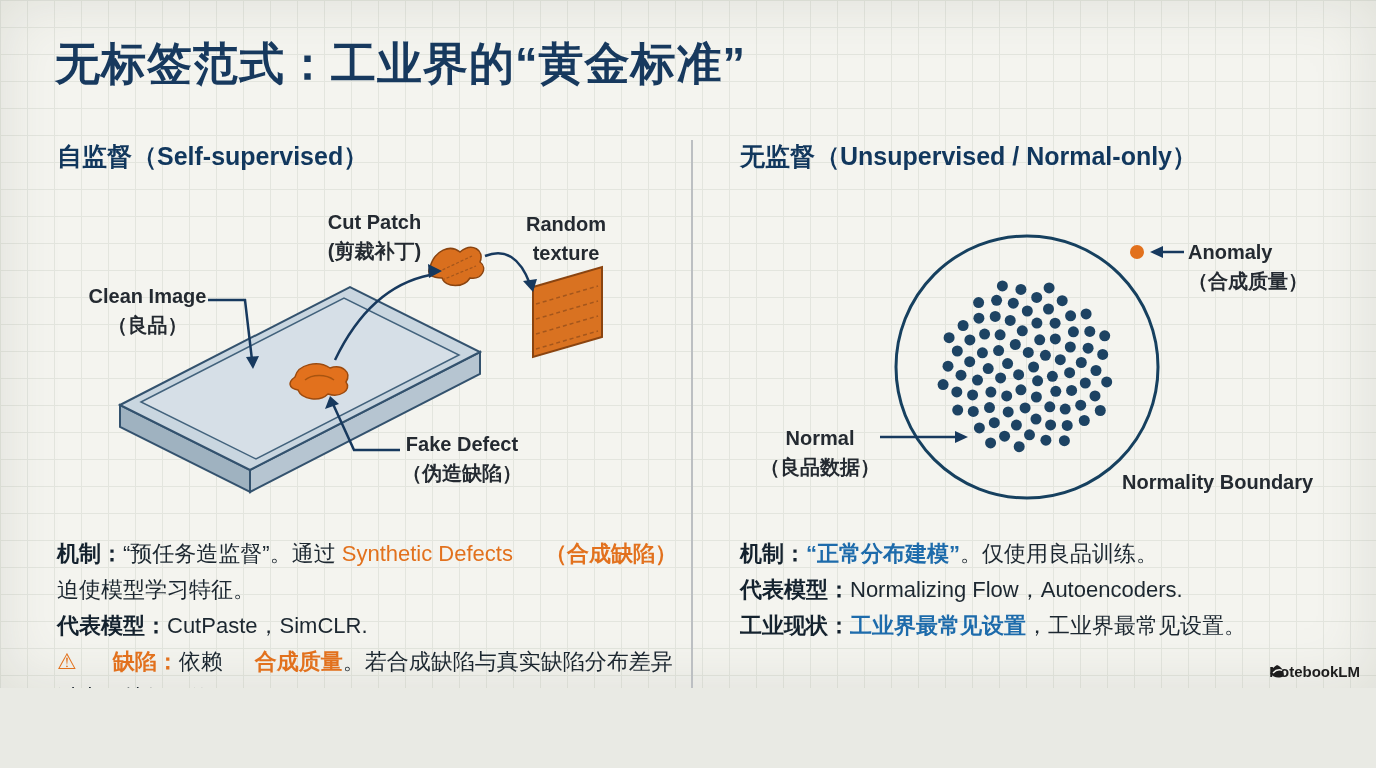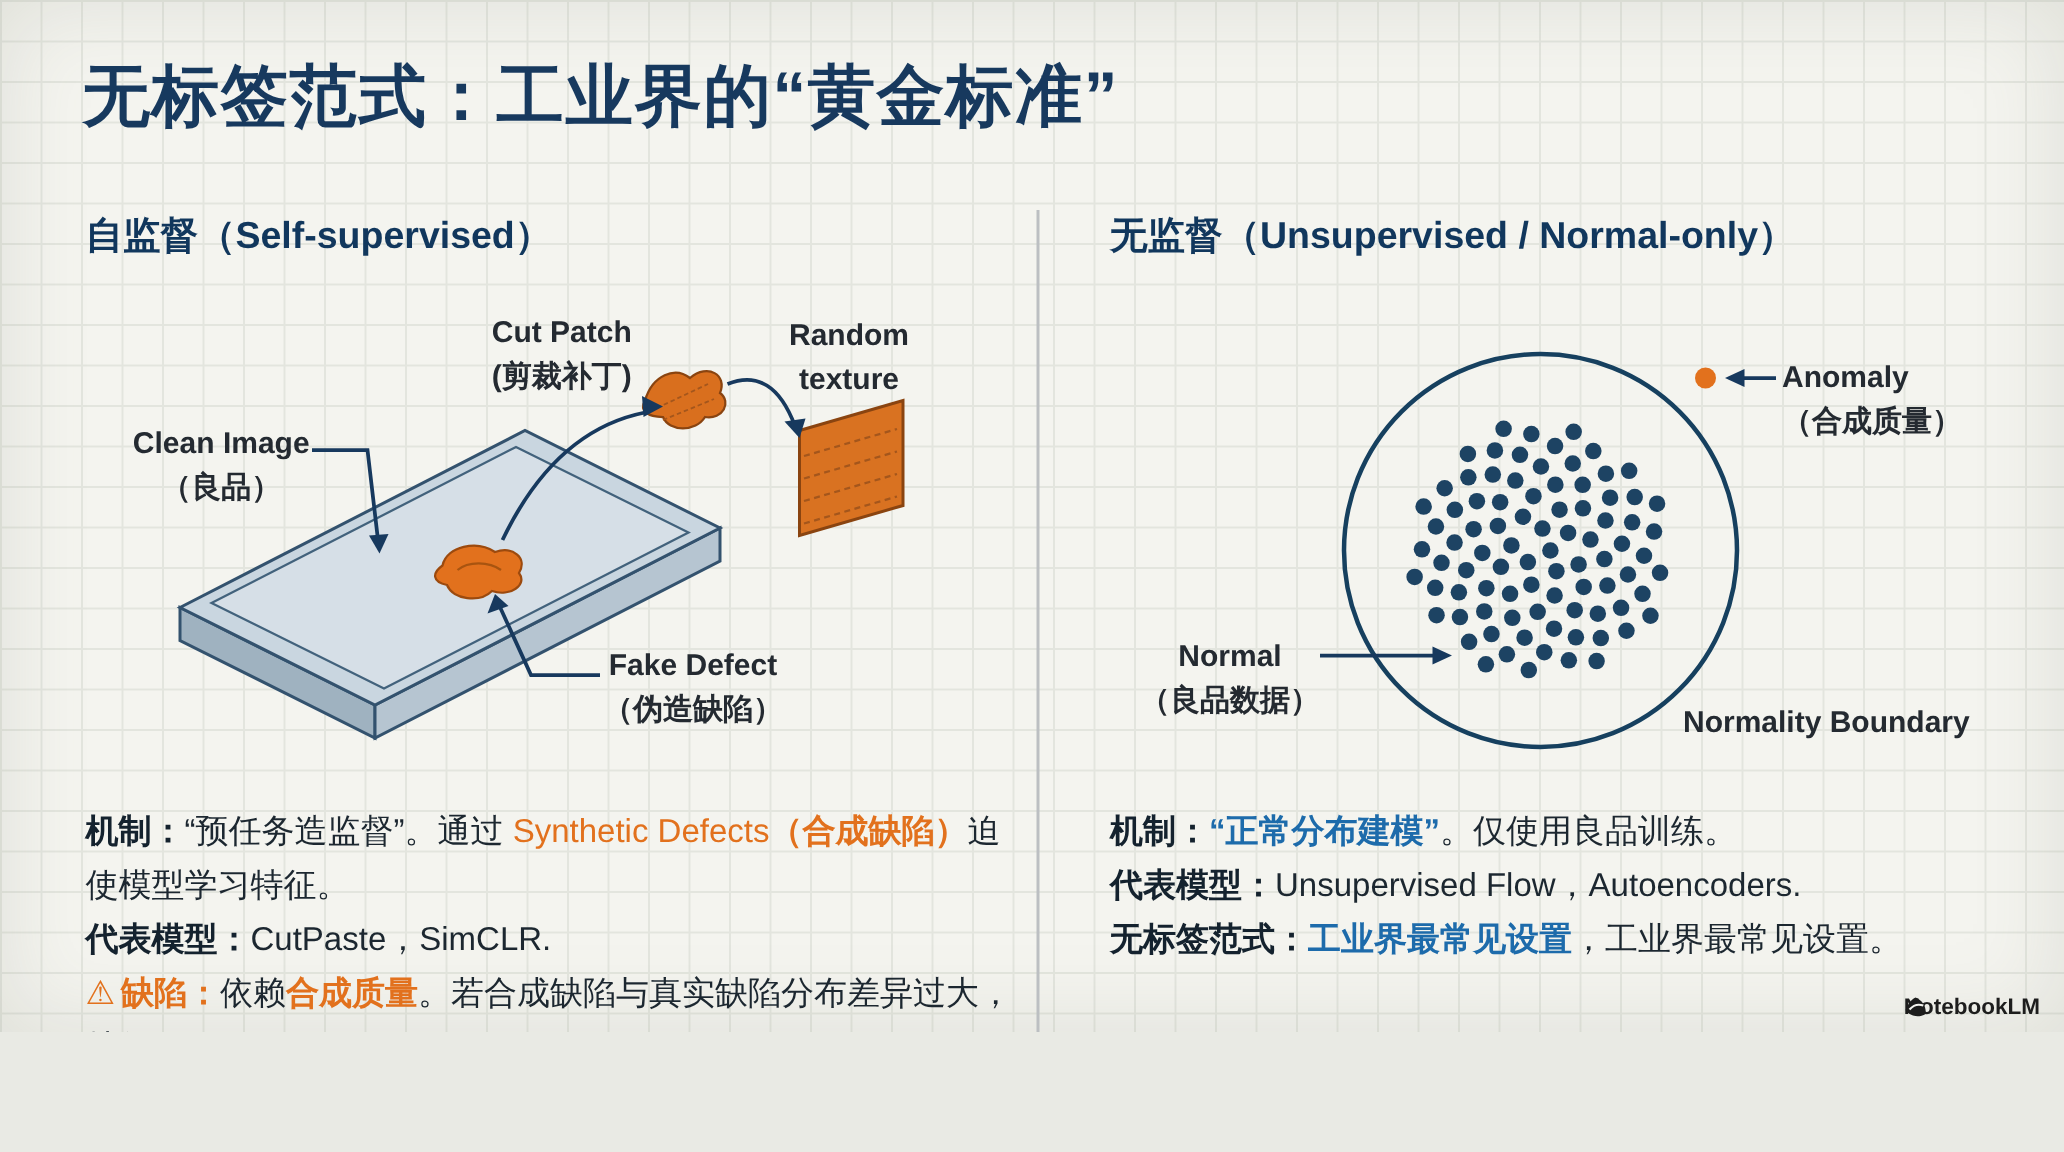--- a/index.html
+++ b/index.html
@@ -32,21 +32,21 @@
     line-height:1.45;text-align:center;
   }
   .diagram-label.left-align{text-align:left;}
   svg{position:absolute;}
   .text-block{
     position:absolute;top:536px;font-size:22px;line-height:36px;color:#1c2730;
   }
   .text-block p{margin:0;}
   .b{font-weight:700;color:#14222e;}
   .orange{color:#e2711d;}
-  .orange-b{color:#e2711d;font-weight:700;}
+  .orange-b{color:#e2711d;font-weight:700;margin-left:32px;}
   .blue-b{color:#1d6bab;font-weight:700;}
   .warn-icon{color:#e2711d;font-weight:700;margin-right:4px;}
   .mt1{margin-top:16px;}
   .mt2{margin-top:26px;}
   .mt3{margin-top:42px;}
   .mt4{margin-top:30px;}
   .footer{
     position:absolute;right:16px;bottom:8px;display:flex;align-items:center;gap:5px;
     font-size:15px;font-weight:600;color:#1d1d1d;
   }
@@ -226,24 +226,24 @@
     <p class="mt2">
       <span class="warn-icon">⚠</span><span class="orange-b">缺陷：</span><span>依赖</span><span class="orange-b">合成质量</span><span>。若合成缺陷与真实缺陷分布差异过大，特征无效。</span>
     </p>
   </div>
 
   <div class="text-block" style="left:740px;width:610px;">
     <p>
       <span class="b">机制：</span><span class="blue-b">“正常分布建模”</span><span>。仅使用良品训练。</span>
     </p>
     <p class="mt3">
-      <span class="b">代表模型：</span><span>Unsupervised Flow，Autoencoders.</span>
+      <span class="b">代表模型：</span><span>Normalizing Flow，Autoencoders.</span>
     </p>
     <p class="mt4">
-      <span class="b">无标签范式：</span><span class="blue-b">工业界最常见设置</span><span>，工业界最常见设置。</span>
+      <span class="b">工业现状：</span><span class="blue-b">工业界最常见设置</span><span>，工业界最常见设置。</span>
     </p>
   </div>
 
   <div class="footer">
     <svg width="16" height="16" viewBox="0 0 16 16">
       <path d="M8 1 C12.5 2.8 15.2 6.8 14.8 12 C10 14.8 4.2 13.6 1.4 9.4 C3.2 4.6 5.4 2.2 8 1 Z" fill="#1d1d1d"></path>
       <path d="M4 9 C6.5 6.2 10 5.2 13.2 6.4" fill="none" stroke="#f4f4ef" stroke-width="1.4"></path>
     </svg>
     <span>NotebookLM</span>
   </div>

